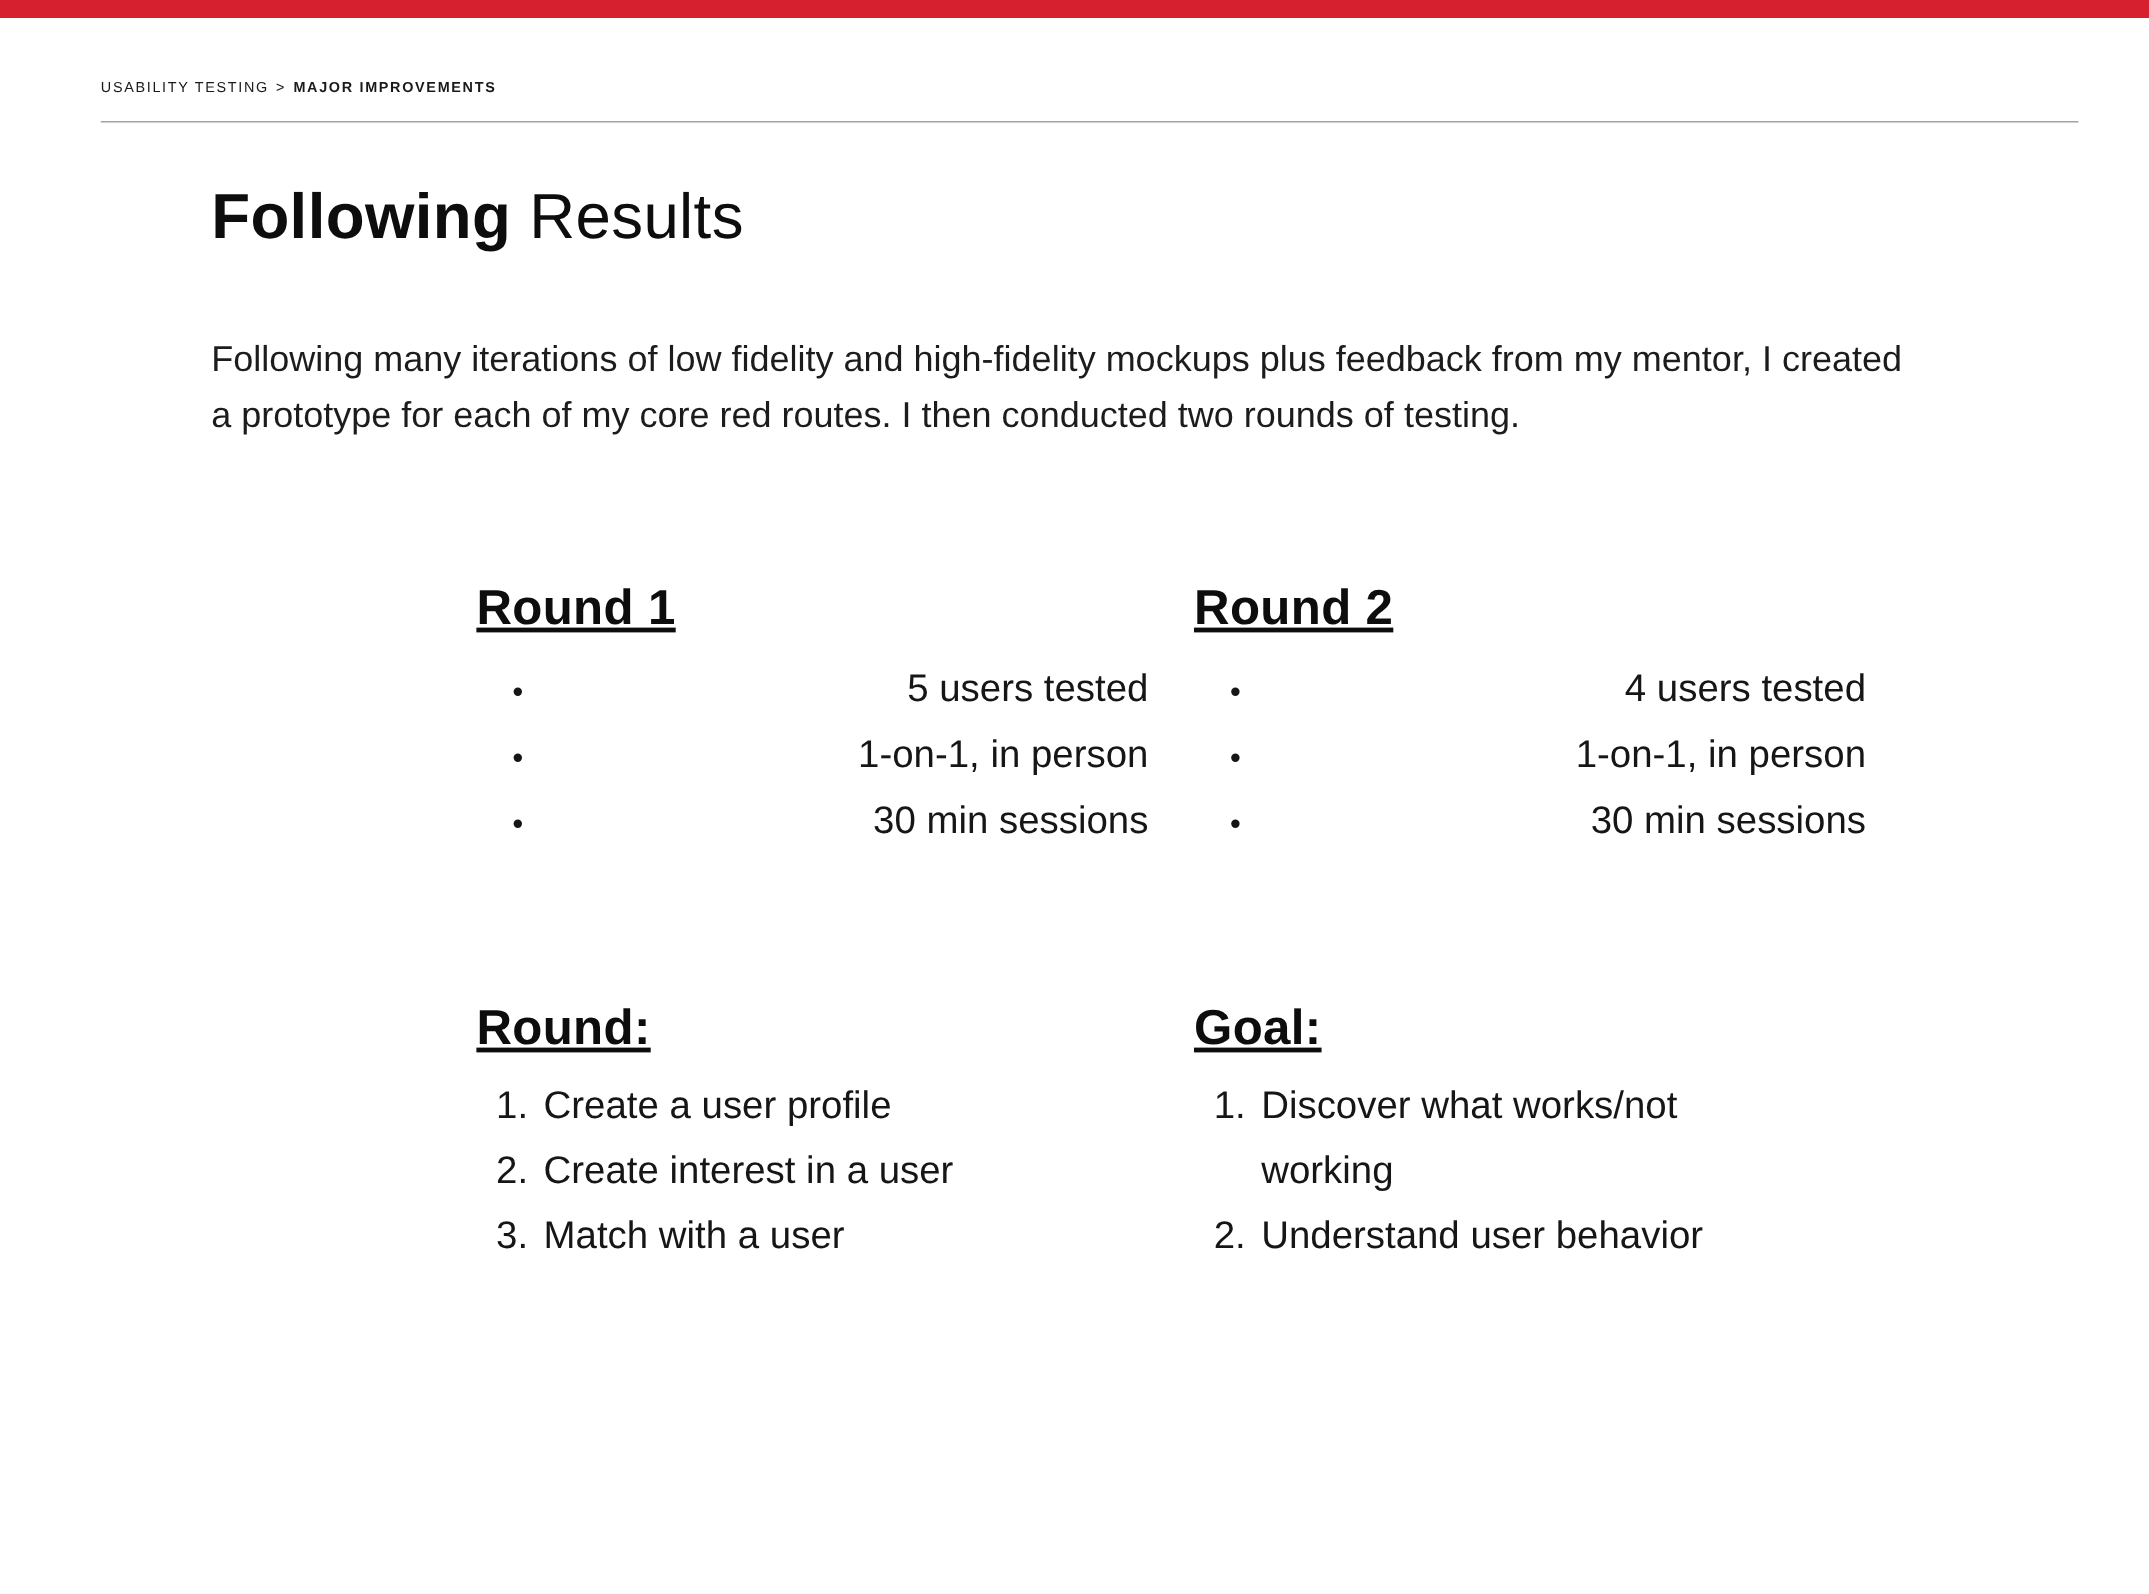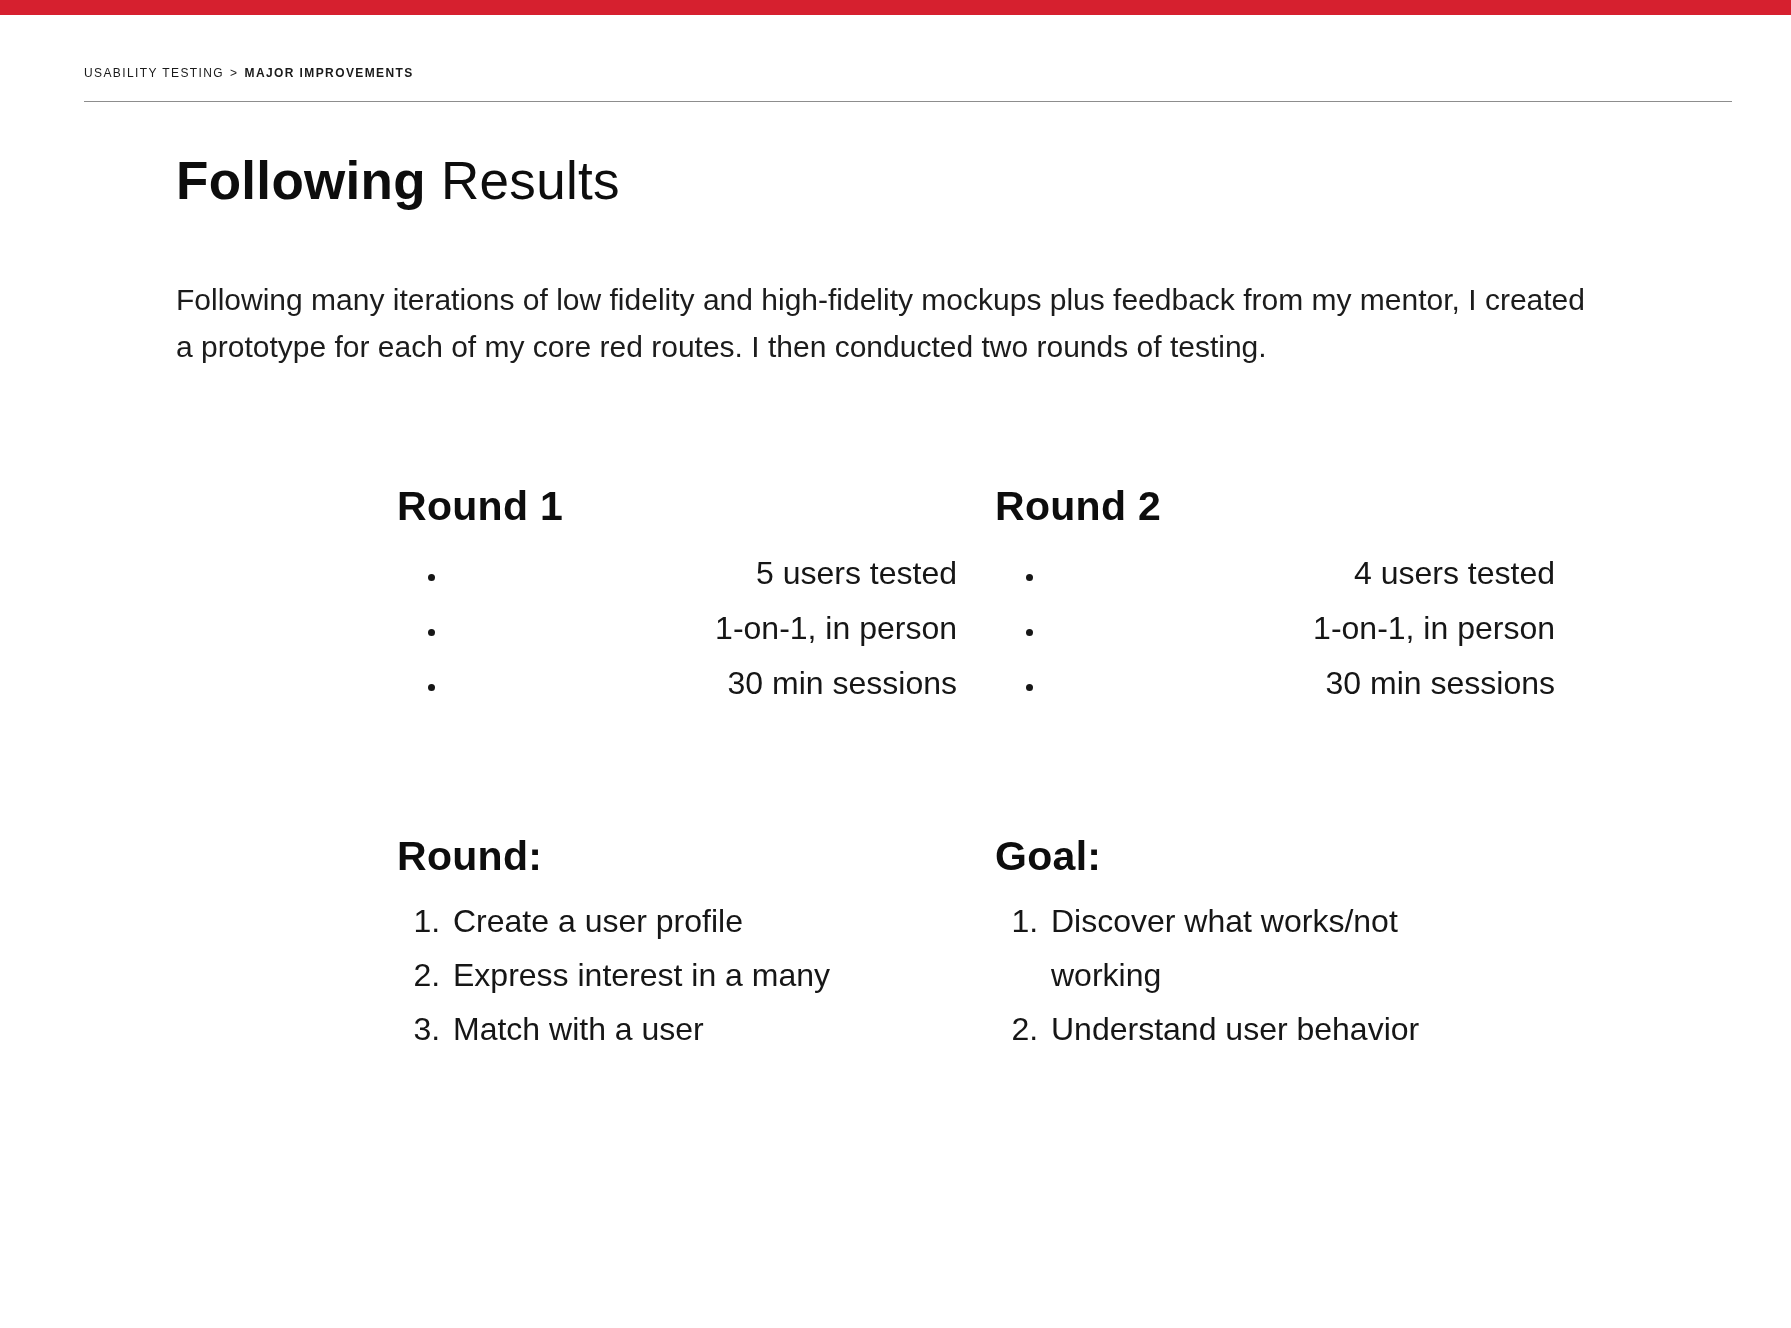--- a/index.html
+++ b/index.html
@@ -75,20 +75,21 @@
   .block-round-2 { left: 995px; top: 483px; width: 560px; }
   .block-tasks   { left: 397px; top: 833px; width: 560px; }
   .block-goal    { left: 995px; top: 833px; width: 505px; }
 
   .block-title {
     margin: 0;
     font-size: 41px;
     font-weight: bold;
     color: #0d0d0d;
     letter-spacing: 0.3px;
+    text-decoration: underline;
   }
 
   ul.bullet-list {
     margin: 16px 0 0 0;
     padding-left: 52px;
     list-style-type: disc;
     font-size: 32px;
     line-height: 55px;
     color: #161616;
     text-align: right;
@@ -139,21 +140,21 @@
     <li>4 users tested</li>
     <li>1-on-1, in person</li>
     <li>30 min sessions</li>
   </ul>
 </section>
 
 <section class="content-block block-tasks">
   <h2 class="block-title">Round:</h2>
   <ol class="numbered-list">
     <li>Create a user profile</li>
-    <li>Express interest in a many</li>
+    <li>Create interest in a user</li>
     <li>Match with a user</li>
   </ol>
 </section>
 
 <section class="content-block block-goal">
   <h2 class="block-title">Goal:</h2>
   <ol class="numbered-list">
     <li>Discover what works/not working</li>
     <li>Understand user behavior</li>
   </ol>

